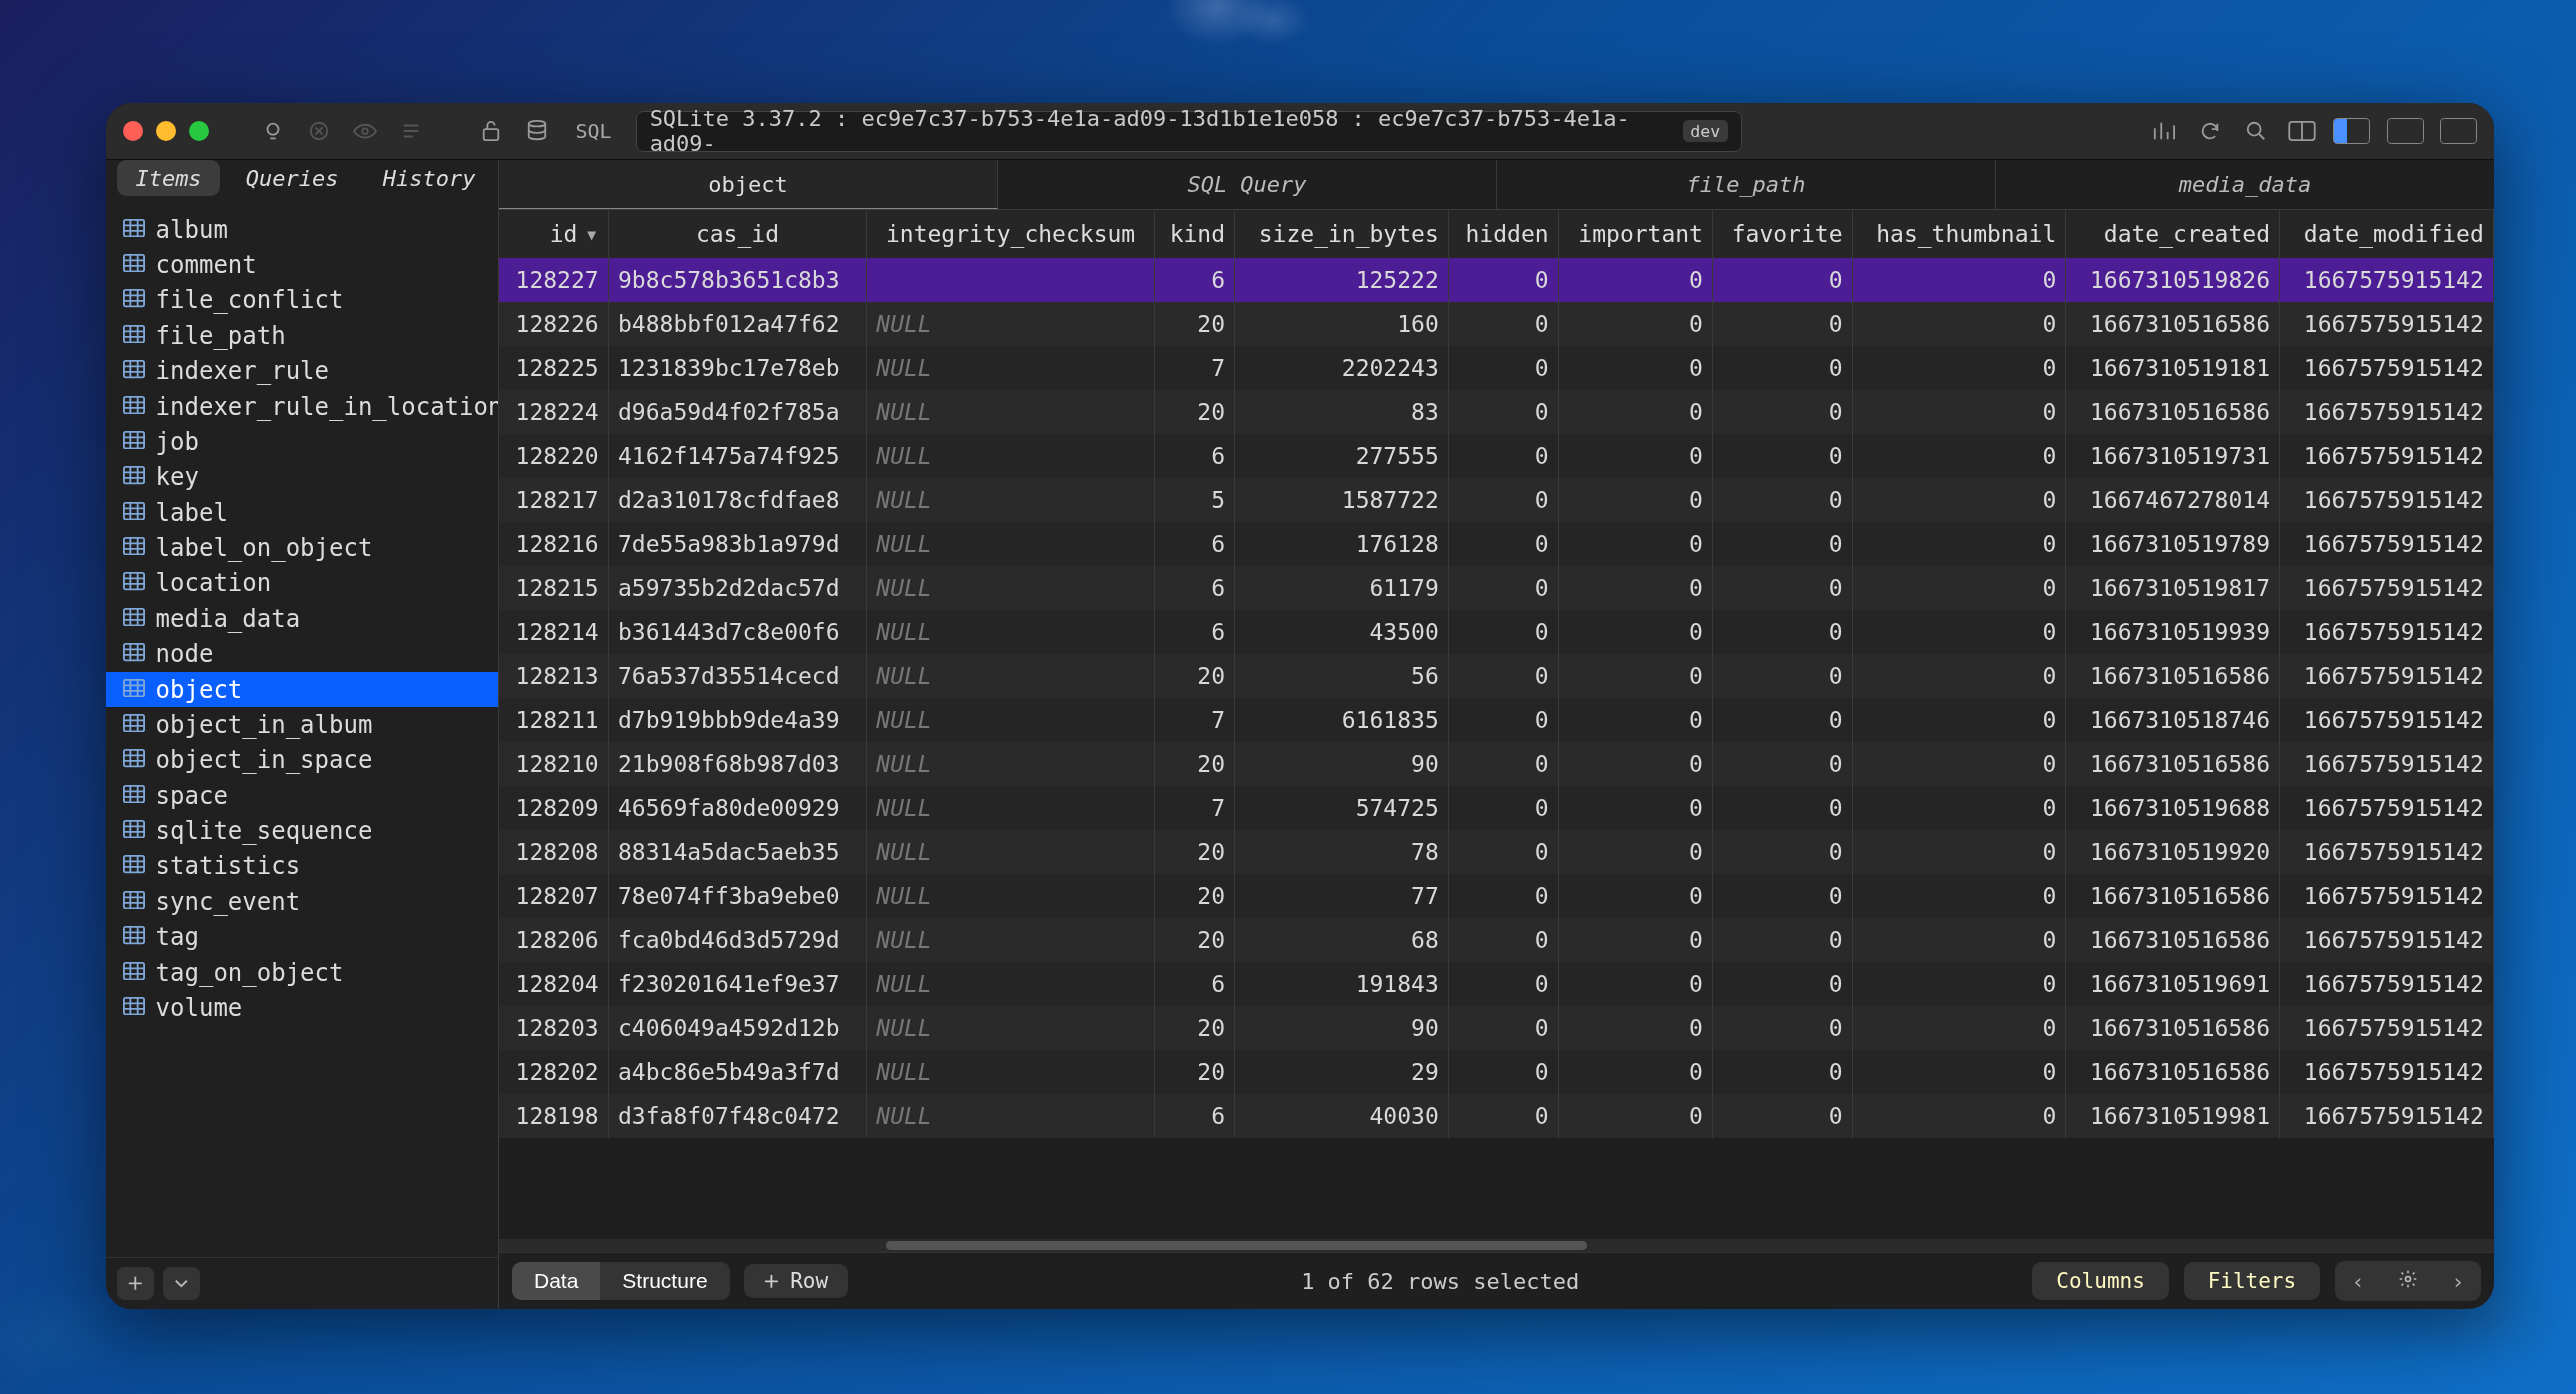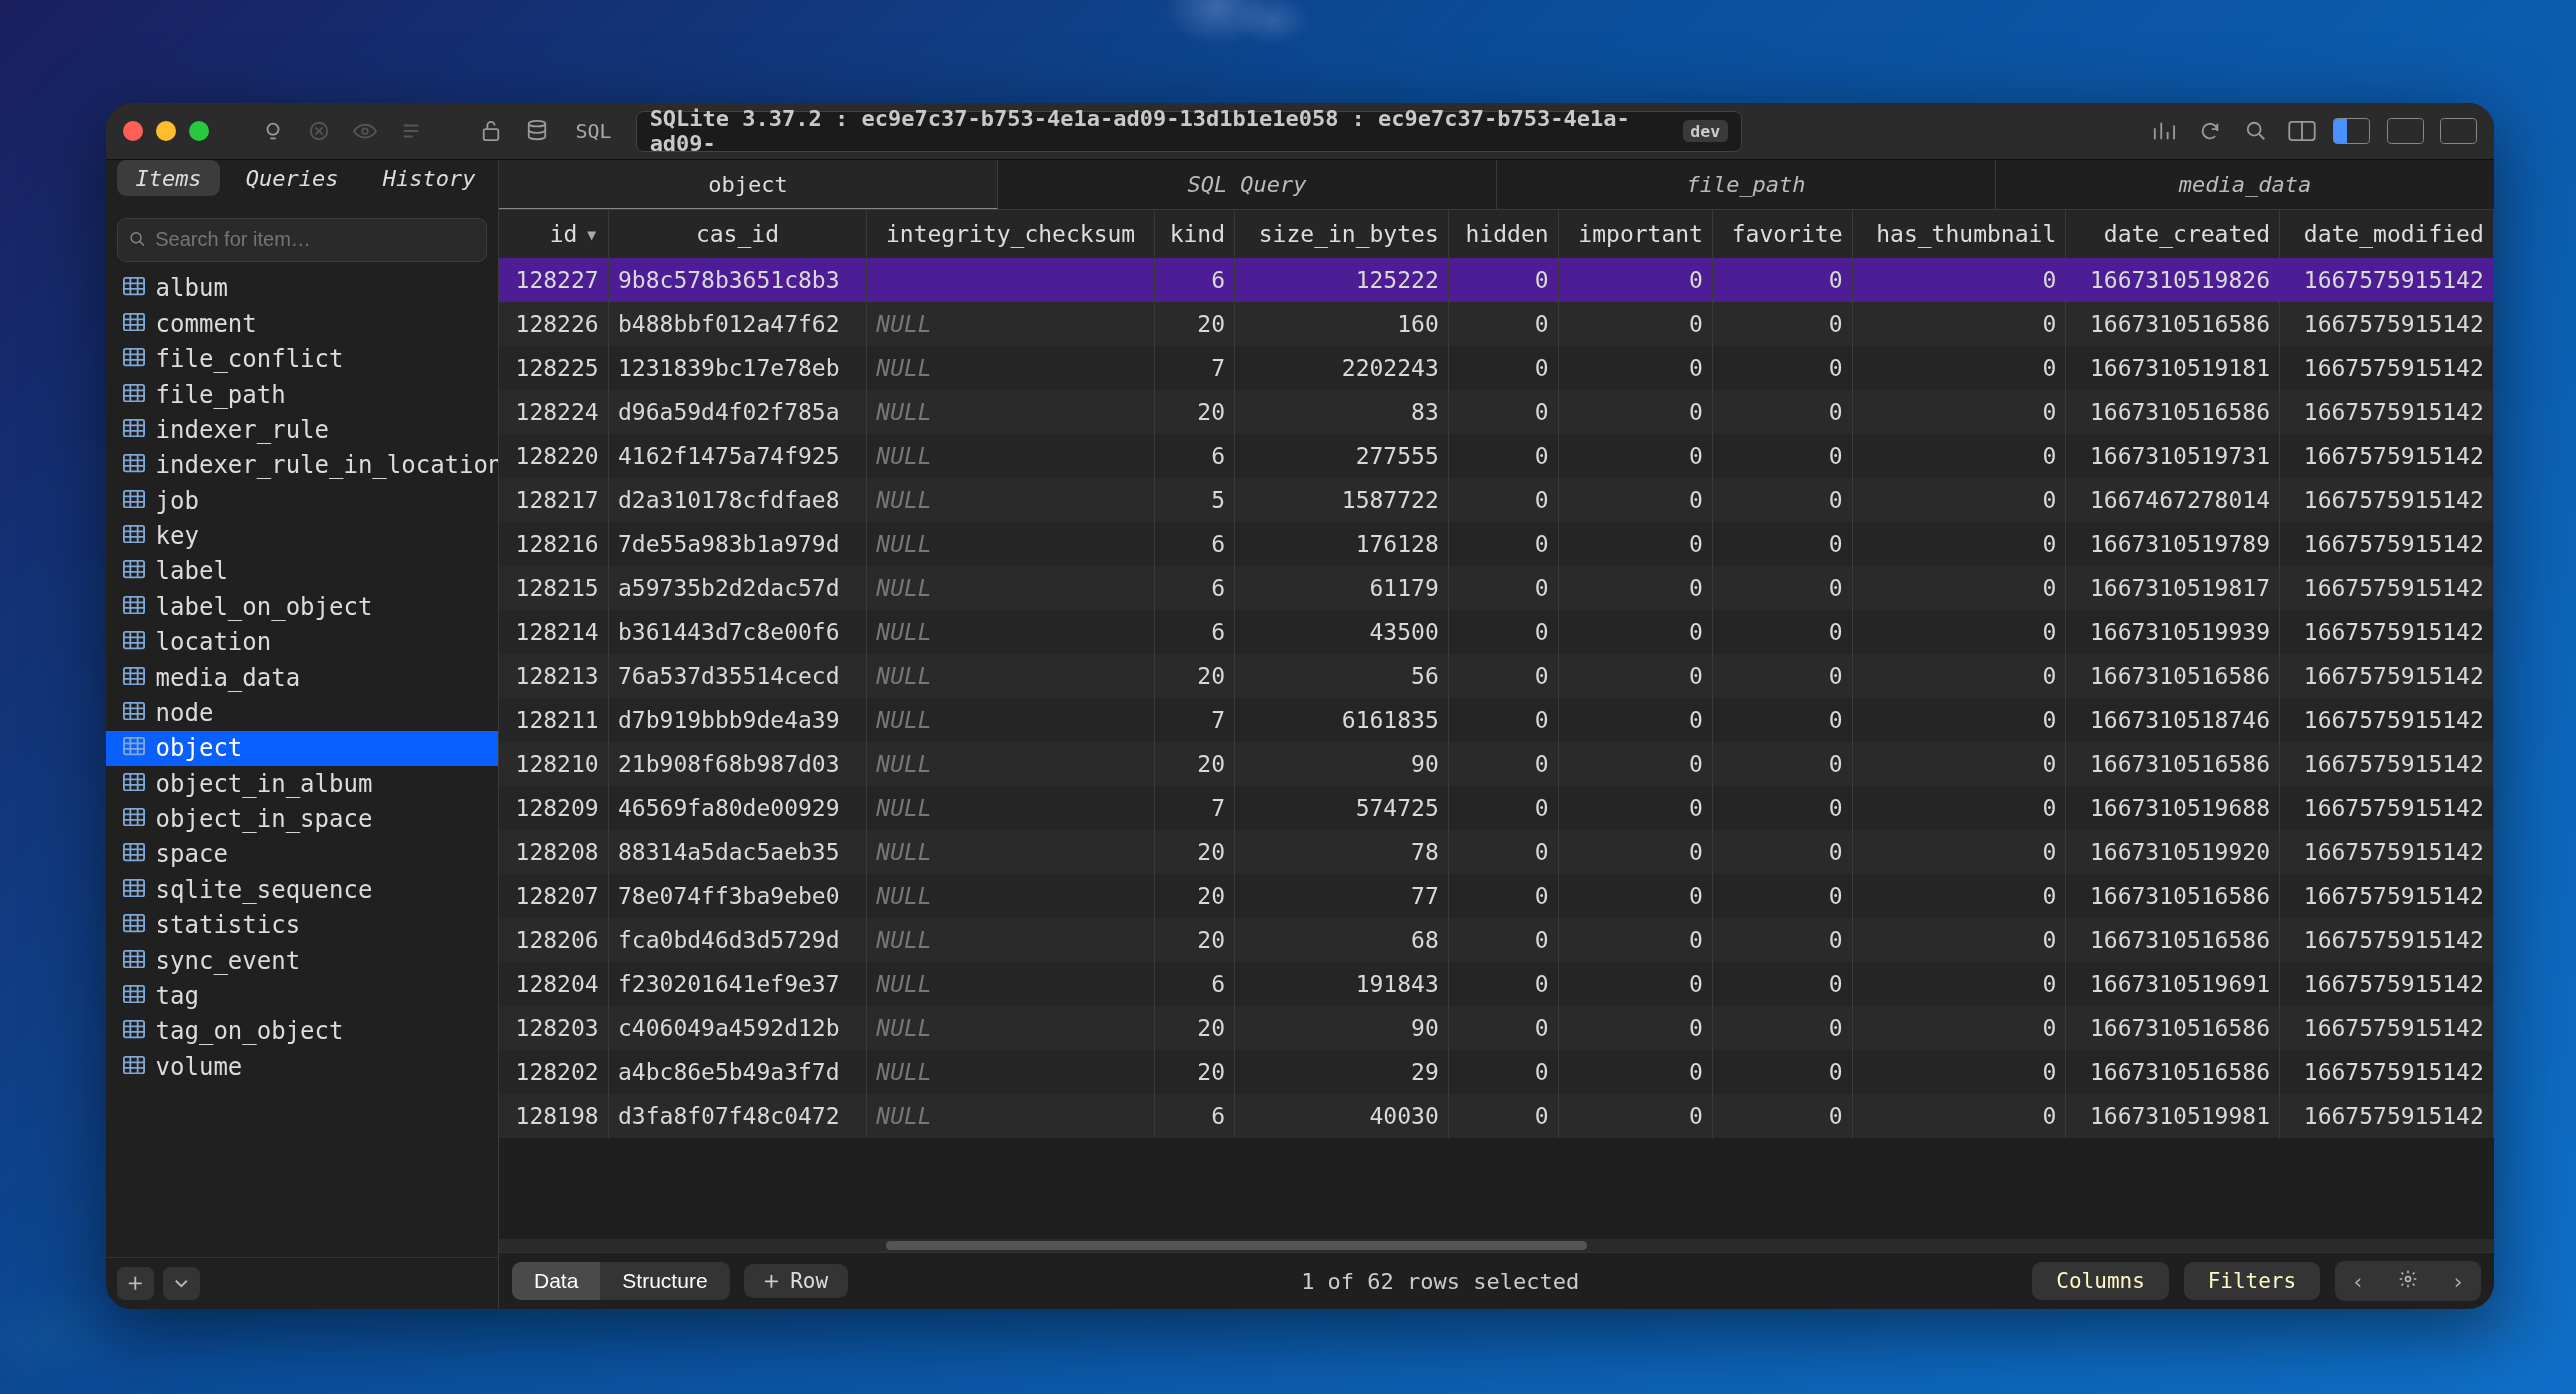--- a/index.html
+++ b/index.html
@@ -51,21 +51,20 @@
     flex:0 0 1106px;
     height:41px;
     background:#1b1b1b;
     border:0.9px solid #444;
     border-radius:7.4px;
     display:flex; align-items:center;
     padding:0 13px;
     font-family:"SF Mono",monospace;
     font-size:22px; color:#c9c9c9;
     gap:9.2px;
-    font-weight:bold;
   }
   .dev-pill { background:#3a3a3a; color:#ccc; font-size:16.6px; padding:1.8px 7.4px; border-radius:5.5px; margin-left:auto;}
   .body { flex:1; display:flex; min-height:0; }
   .sidebar { width:393px; background:#202020; border-right:0.9px solid #3a3a3a; display:flex; flex-direction:column; }
   .sb-tabs { height:52px; display:flex; align-items:flex-start; gap:7.4px; padding:0 11px;font-style:italic; }
   .sb-tab { padding:5.5px 18.4px; border-radius:9.2px; color:#ddd; font-size:22px; }
   .sb-tab.active { background:#3c3c3c; }
   .sb-search { height:44px; margin:5.5px 11px 9.2px; background:#2a2a2a; border:0.9px solid #3e3e3e; border-radius:9.2px; display:flex; align-items:center; padding:0 11px; gap:9.2px;}
   .sb-search input { background:transparent; border:none; outline:none; color:#bbb; font-size:20px; width:100%; }
   .sb-list { flex:1; overflow:auto; }
@@ -193,27 +192,20 @@
   </div>
 
   <div class="body">
 
     <div class="sidebar">
       <div class="sb-tabs">
         <span class="sb-tab active">Items</span>
         <span class="sb-tab">Queries</span>
         <span class="sb-tab">History</span>
       </div>
-      <div class="sb-search">
-        <svg width="18.4" height="18.4" viewBox="0 0 24 24" fill="none" stroke="#888" stroke-width="2">
-            <circle cx="10" cy="10" r="7"></circle>
-            <path d="M21 21l-6-6"></path>
-          </svg>
-        <input placeholder="Search for item…" style="">
-      </div>
       <div class="sb-list" id="sb-list">
           <div class="sb-item">
             <span class="tbl-icon">
               <svg width="22" height="18.4" viewBox="0 0 24 20" fill="none" stroke="#7fa7d8" stroke-width="2">
                 <rect x="1" y="1" width="22" height="18" rx="2"></rect>
                 <path d="M1 7h22M1 13h22M8 1v18M16 1v18"></path>
               </svg>
             </span>
             <span>album</span>
           </div>

